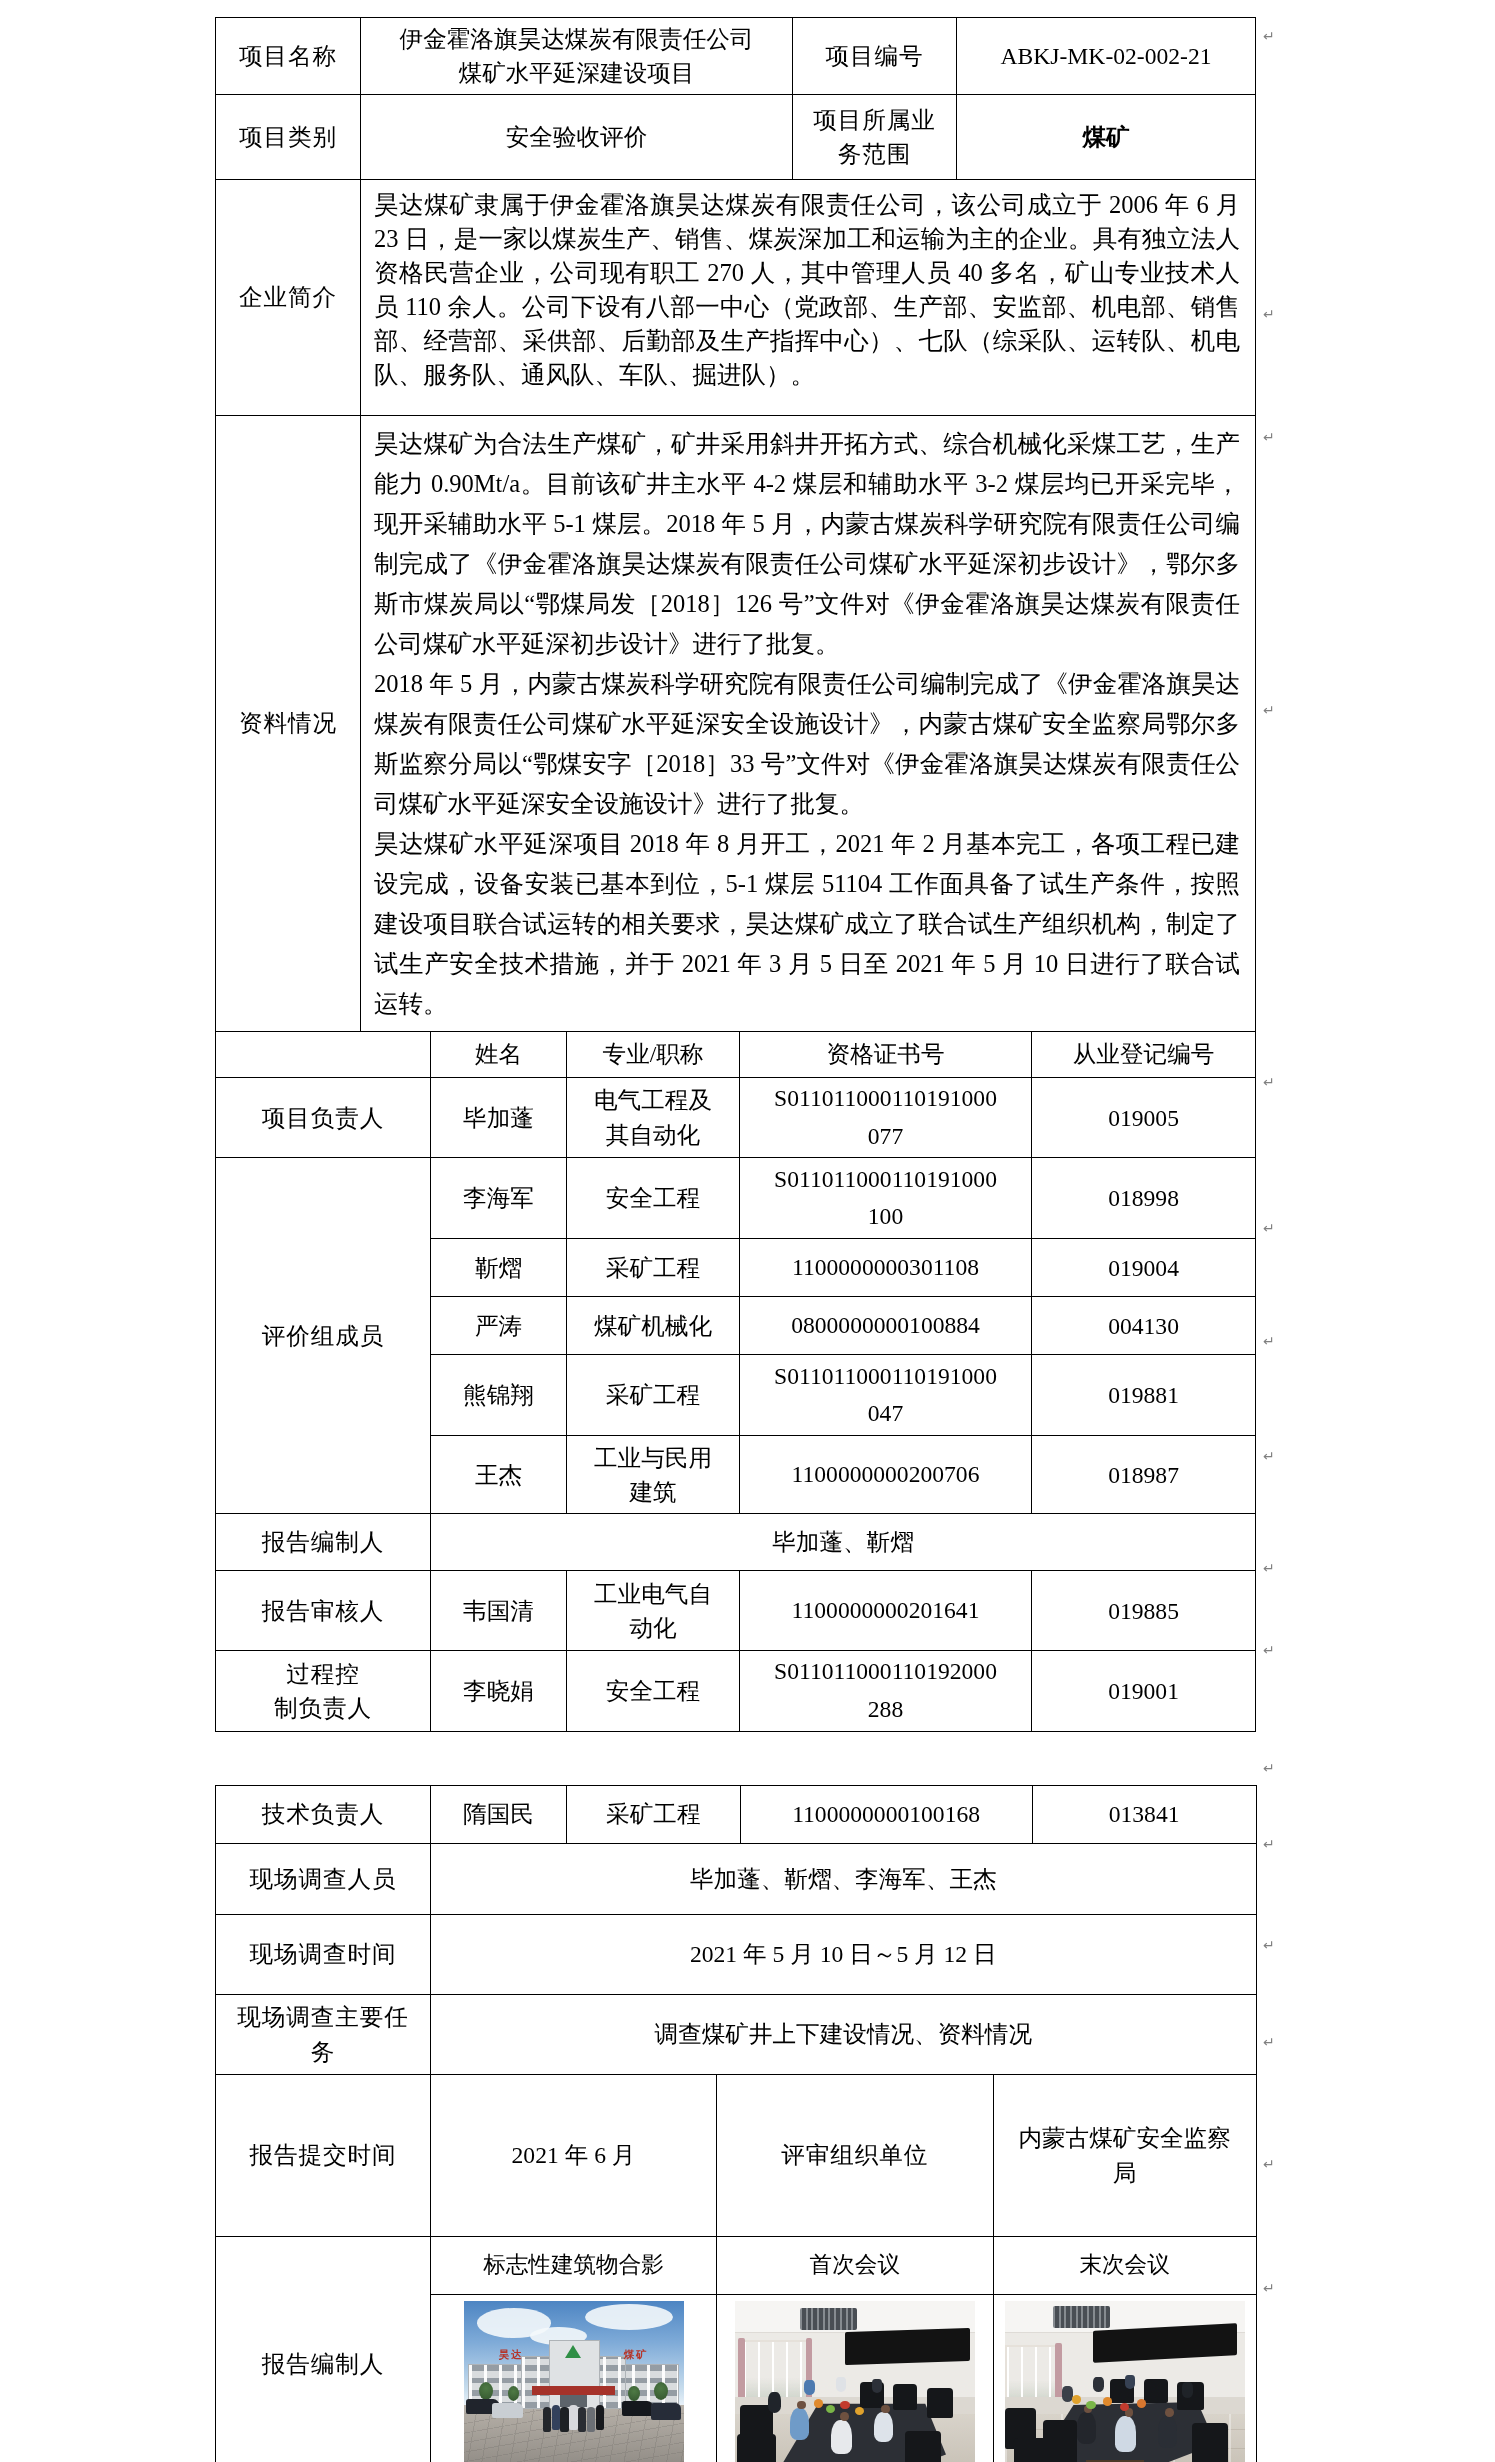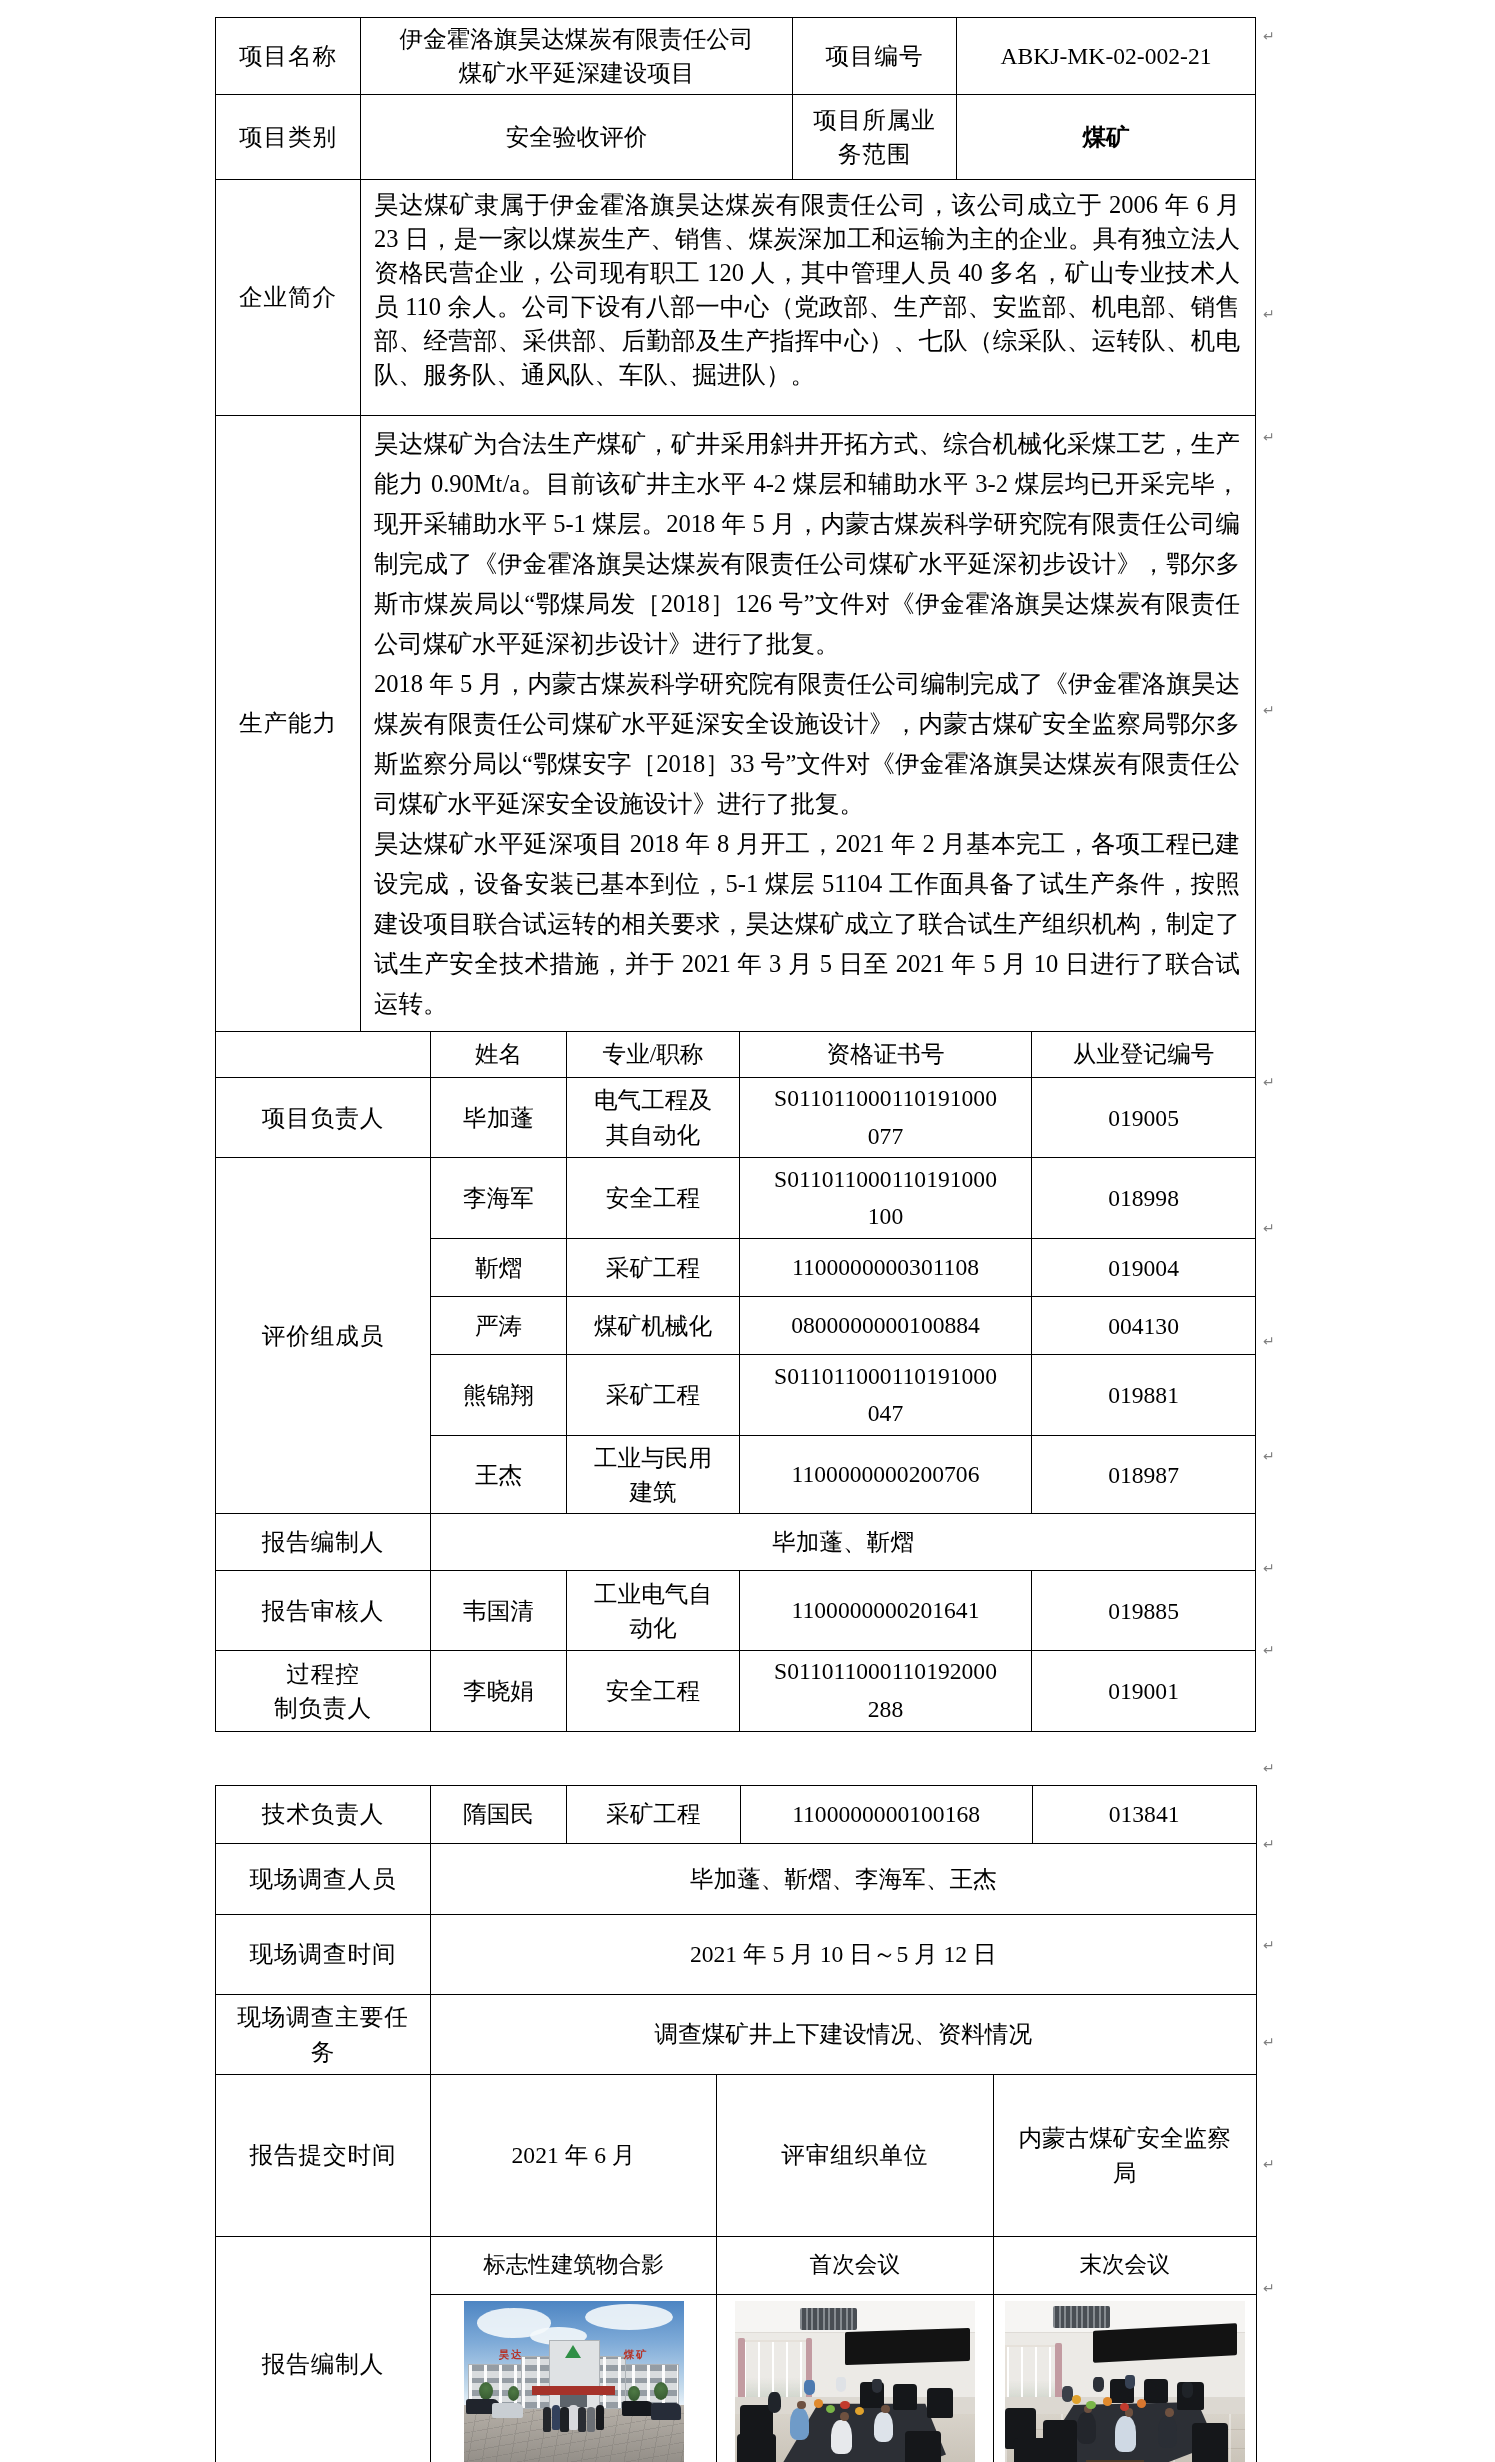--- a/index.html
+++ b/index.html
@@ -96,25 +96,25 @@
       <td colspan="4">安全验收评价</td>
       <td class="lab">
         <span class="line">项目所属业</span>
         <span class="line">务范围</span>
       </td>
       <td colspan="2" class="bold">煤矿</td>
     </tr>
     <tr style="height:236px">
       <td class="lab">企业简介</td>
       <td colspan="7" class="txtcell">
-        <div class="cotext">昊达煤矿隶属于伊金霍洛旗昊达煤炭有限责任公司，该公司成立于 2006 年 6 月 23 日，是一家以煤炭生产、销售、煤炭深加工和运输为主的企业。具有独立法人资格民营企业，公司现有职工 120 人，其中管理人员 40 多名，矿山专业技术人员 110 余人。公司下设有八部一中心（党政部、生产部、安监部、机电部、销售部、经营部、采供部、后勤部及生产指挥中心）、七队（综采队、运转队、机电队、服务队、通风队、车队、掘进队）。</div>
+        <div class="cotext">昊达煤矿隶属于伊金霍洛旗昊达煤炭有限责任公司，该公司成立于 2006 年 6 月 23 日，是一家以煤炭生产、销售、煤炭深加工和运输为主的企业。具有独立法人资格民营企业，公司现有职工 270 人，其中管理人员 40 多名，矿山专业技术人员 110 余人。公司下设有八部一中心（党政部、生产部、安监部、机电部、销售部、经营部、采供部、后勤部及生产指挥中心）、七队（综采队、运转队、机电队、服务队、通风队、车队、掘进队）。</div>
       </td>
     </tr>
     <tr style="height:597px">
-      <td class="lab">生产能力</td>
+      <td class="lab">资料情况</td>
       <td colspan="7" class="txtcell">
         <p class="prtext">昊达煤矿为合法生产煤矿，矿井采用斜井开拓方式、综合机械化采煤工艺，生产能力 0.90Mt/a。目前该矿井主水平 4-2 煤层和辅助水平 3-2 煤层均已开采完毕，现开采辅助水平 5-1 煤层。2018 年 5 月，内蒙古煤炭科学研究院有限责任公司编制完成了《伊金霍洛旗昊达煤炭有限责任公司煤矿水平延深初步设计》，鄂尔多斯市煤炭局以“鄂煤局发［2018］126 号”文件对《伊金霍洛旗昊达煤炭有限责任公司煤矿水平延深初步设计》进行了批复。</p>
         <p class="prtext">2018 年 5 月，内蒙古煤炭科学研究院有限责任公司编制完成了《伊金霍洛旗昊达煤炭有限责任公司煤矿水平延深安全设施设计》，内蒙古煤矿安全监察局鄂尔多斯监察分局以“鄂煤安字［2018］33 号”文件对《伊金霍洛旗昊达煤炭有限责任公司煤矿水平延深安全设施设计》进行了批复。</p>
         <p class="prtext">昊达煤矿水平延深项目 2018 年 8 月开工，2021 年 2 月基本完工，各项工程已建设完成，设备安装已基本到位，5-1 煤层 51104 工作面具备了试生产条件，按照建设项目联合试运转的相关要求，昊达煤矿成立了联合试生产组织机构，制定了试生产安全技术措施，并于 2021 年 3 月 5 日至 2021 年 5 月 10 日进行了联合试运转。</p>
       </td>
     </tr>
     <tr style="height:46px">
       <td colspan="2"></td>
       <td>姓名</td>
       <td>专业/职称</td>

